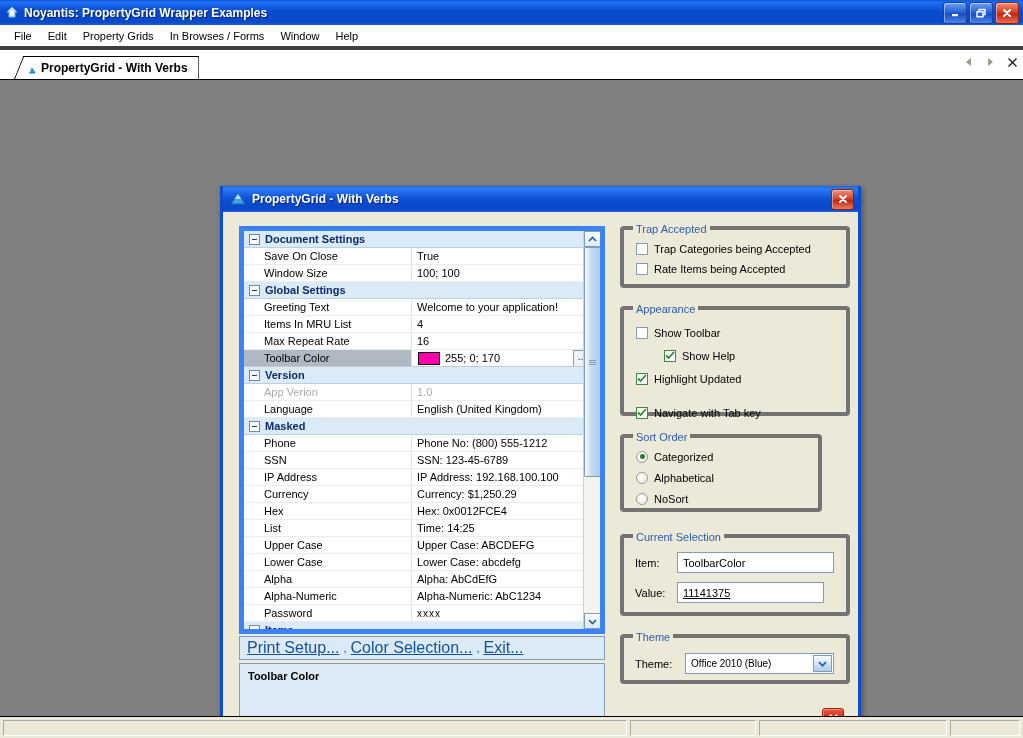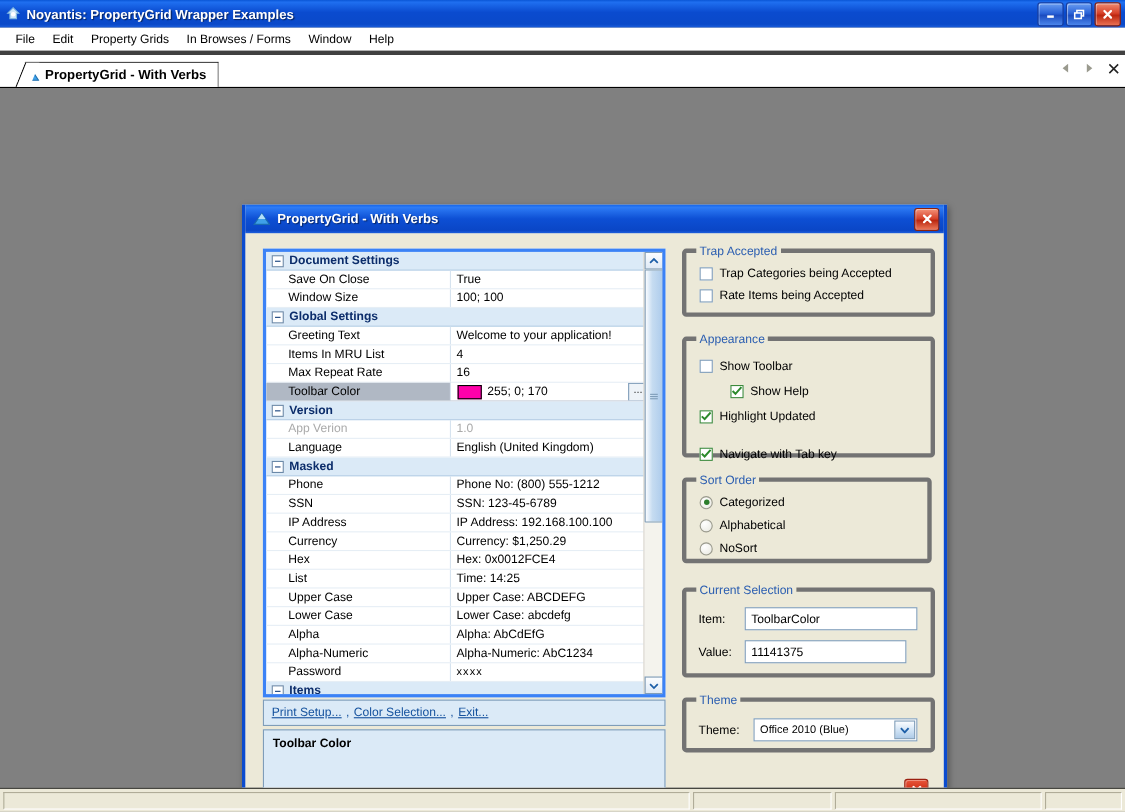--- a/index.html
+++ b/index.html
@@ -100,21 +100,21 @@
     width:21px;height:19px;border:1px solid #8d2109;border-radius:3px;
     background:linear-gradient(to bottom,#f3937a,#d8442c 45%,#bc2710 55%,#ec7a5b);
     display:flex;align-items:center;justify-content:center;cursor:pointer;
     box-shadow:inset 1px 1px 0 rgba(255,255,255,.4);
   }
   .dlg-body{position:relative;height:calc(100% - 26px);}
 
   
   .pg{
     position:absolute;left:16px;top:14px;width:366px;height:408px;
-    border:3px solid #3b82f6;background:#fff;box-sizing:border-box;overflow:hidden;
+    border:5px solid #3b82f6;background:#fff;box-sizing:border-box;overflow:hidden;
   }
   .pg-scroll{position:absolute;left:0;top:0;right:0;bottom:0;overflow:hidden;}
   .pg-rows{width:348px;}
   .pgrow{display:flex;height:17px;line-height:17px;box-sizing:border-box;}
   .pgrow.cat{
     background:#dbeaf7;color:#0c2d6b;font-weight:bold;font-size:11px;
     border-bottom:1px solid #b8d0e6;align-items:center;
   }
   .pgrow.cat .exp{
     width:9px;height:9px;border:1px solid #6b89a8;background:#fff;margin:0 5px 0 5px;
@@ -160,21 +160,21 @@
     display:flex;align-items:center;justify-content:center;
   }
   .grip i{display:block;width:7px;height:1px;background:#7f9db9;margin:1px 0;}
 
   
   .verbs{
     position:absolute;left:16px;top:424px;width:366px;height:24px;
     border:1px solid #7f9db9;background:#dbeaf7;box-sizing:border-box;
     display:flex;align-items:center;padding-left:7px;gap:4px;
   }
-  .verb{color:#15529e;text-decoration:underline;cursor:pointer;font-size:11px;}
+  .verb{color:#15529e;text-decoration:underline;cursor:pointer;font-size:16px;}
   .verb-sep{color:#15529e;font-size:11px;}
   .helppane{
     position:absolute;left:16px;top:451px;width:366px;height:57px;
     border:1px solid #7f9db9;background:#dbeaf7;box-sizing:border-box;padding:6px 8px;
   }
   .helptitle{font-weight:bold;font-size:11px;color:#000;}
   .helptext{font-size:11px;color:#000;margin-top:2px;}
 
   
   .gb{position:absolute;border:4px solid #737373;border-radius:4px;box-sizing:border-box;}
@@ -515,21 +515,21 @@
               <span class="cbox on">
                 <svg width="10" height="9" viewBox="0 0 10 9">
                     <path d="M1 4.5 L3.6 7 L9 1" stroke="#2c8a2c" stroke-width="1.8" fill="none"></path>
                   </svg>
               </span>
               <span class="cb-label">Navigate with Tab key</span>
             </div>
           </div>
         </div>
 
-        <div class="gb" style="left:397px;top:222px;width:227px;height:78px;">
+        <div class="gb" style="left:397px;top:222px;width:202px;height:78px;">
           <span class="gb-title">Sort Order</span>
           <div style="padding-top:8px;">
             <div class="rbrow">
               <span class="radio">
                   <span class="dot"></span>
                 </span>
               <span class="cb-label">Categorized</span>
             </div>
             <div class="rbrow">
               <span class="radio"></span>
@@ -544,21 +544,21 @@
 
         <div class="gb" style="left:397px;top:322px;width:230px;height:82px;">
           <span class="gb-title">Current Selection</span>
           <div style="padding-top:12px;">
             <div class="fldrow">
               <span class="fldlabel">Item:</span>
               <span class="txtbox" style="margin-right:12px;">ToolbarColor</span>
             </div>
             <div class="fldrow" style="margin-top:5px;">
               <span class="fldlabel">Value:</span>
-              <span class="txtbox" style="margin-right:22px;">11141375</span>
+              <span class="txtbox" style="margin-right:22px;text-decoration:underline;">11141375</span>
             </div>
           </div>
         </div>
 
         <div class="gb" style="left:397px;top:422px;width:230px;height:50px;">
           <span class="gb-title">Theme</span>
           <div style="padding-top:13px;">
             <div class="fldrow">
               <span class="fldlabel" style="width:42px;flex:0 0 42px;">Theme:</span>
               <span class="combo" style="margin-right:12px;">

